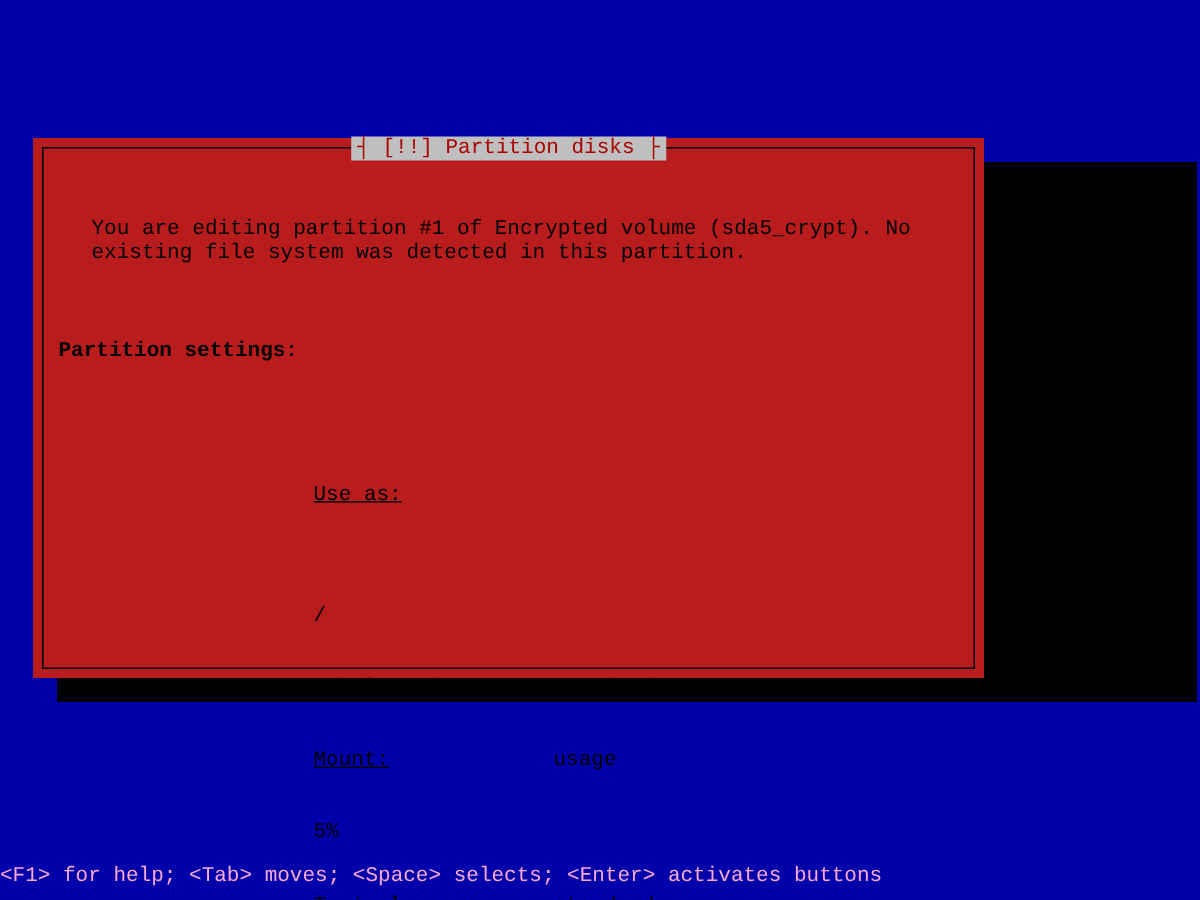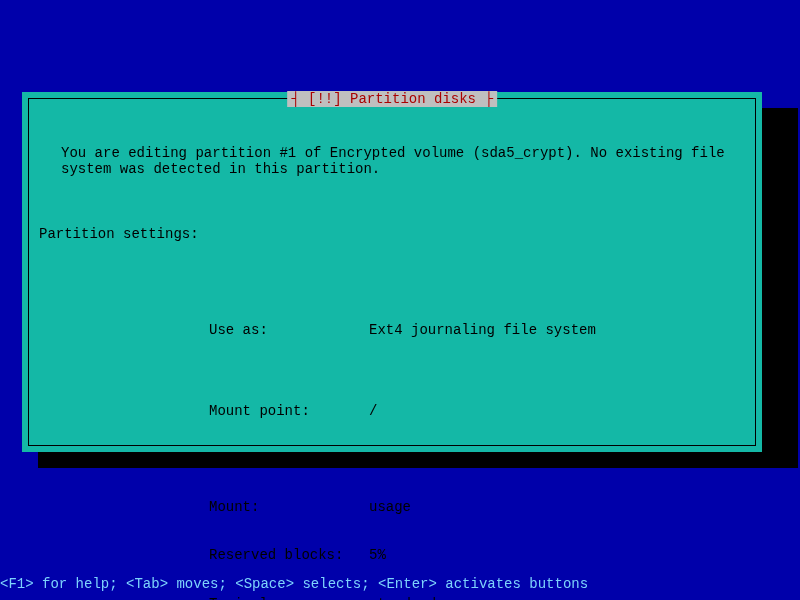--- a/index.html
+++ b/index.html
@@ -17,23 +17,23 @@
       left: 38px;
       top: 108px;
       width: 760px;
       height: 360px;
       background: #000000;
     }
     .dialog {
       position: absolute;
       left: 22px;
       top: 92px;
-      width: 740px;
+      width: 634px;
       height: 360px;
-      background: #14b8a6;
+      background: #b91c1c;
       border: none;
     }
     .dialog-inner {
       position: absolute;
       left: 6px;
       top: 6px;
       right: 6px;
       bottom: 6px;
       border: 1px solid #000000;
     }
@@ -53,62 +53,64 @@
       color: #000000;
       line-height: 1.15;
       white-space: pre-wrap;
     }
     .intro {
       white-space: pre-wrap;
       margin-left: 22px;
     }
     .section-label {
       margin-top: 16px;
+      font-weight: bold;
     }
     .settings {
       margin-top: 16px;
       margin-left: 170px;
     }
     .row {
       display: flex;
     }
     .col-label {
       width: 160px;
       white-space: pre;
+      text-decoration: underline;
     }
     .col-value {
       white-space: pre;
     }
     .footer {
       position: absolute;
       left: 0;
       bottom: 8px;
-      color: #7dd3fc;
+      color: #f9a8d4;
       white-space: pre;
       font-size: 14px;
     }
   </style>
 </head>
 <body>
 
 <div class="shadow"></div>
 
 <div class="dialog">
   <div class="dialog-inner">
     <div class="title"><span class="bracket">┤ </span><span>[!!] </span><span>Partition disks</span><span class="bracket"> ├</span></div>
     <div class="content">
       <div class="intro">You are editing partition #1 of Encrypted volume (sda5_crypt). No existing file system was detected in this partition.</div>
       <div class="section-label">Partition settings:</div>
       <div class="settings">
-        <div class="row"><span class="col-label">Use as:</span><span class="col-value">Ext4 journaling file system</span></div>
+        <div class="row"><span class="col-label">Use as:</span></div>
         <div class="row"><span class="col-label"></span><span class="col-value"></span></div>
-        <div class="row"><span class="col-label">Mount point:</span><span class="col-value">/</span></div>
+        <div class="row"><span class="col-value">/</span></div>
         <div class="row"><span class="col-label">Label options:</span><span class="col-value">standard</span></div>
         <div class="row"><span class="col-label">Mount:</span><span class="col-value">usage</span></div>
-        <div class="row"><span class="col-label">Reserved blocks:</span><span class="col-value">5%</span></div>
+        <div class="row"><span class="col-value">5%</span></div>
         <div class="row"><span class="col-label">Typical usage:</span><span class="col-value">standard</span></div>
       </div>
       
       
     </div>
   </div>
 </div>
 
 <div class="footer">&lt;F1&gt; for help; &lt;Tab&gt; moves; &lt;Space&gt; selects; &lt;Enter&gt; activates buttons</div>
 

